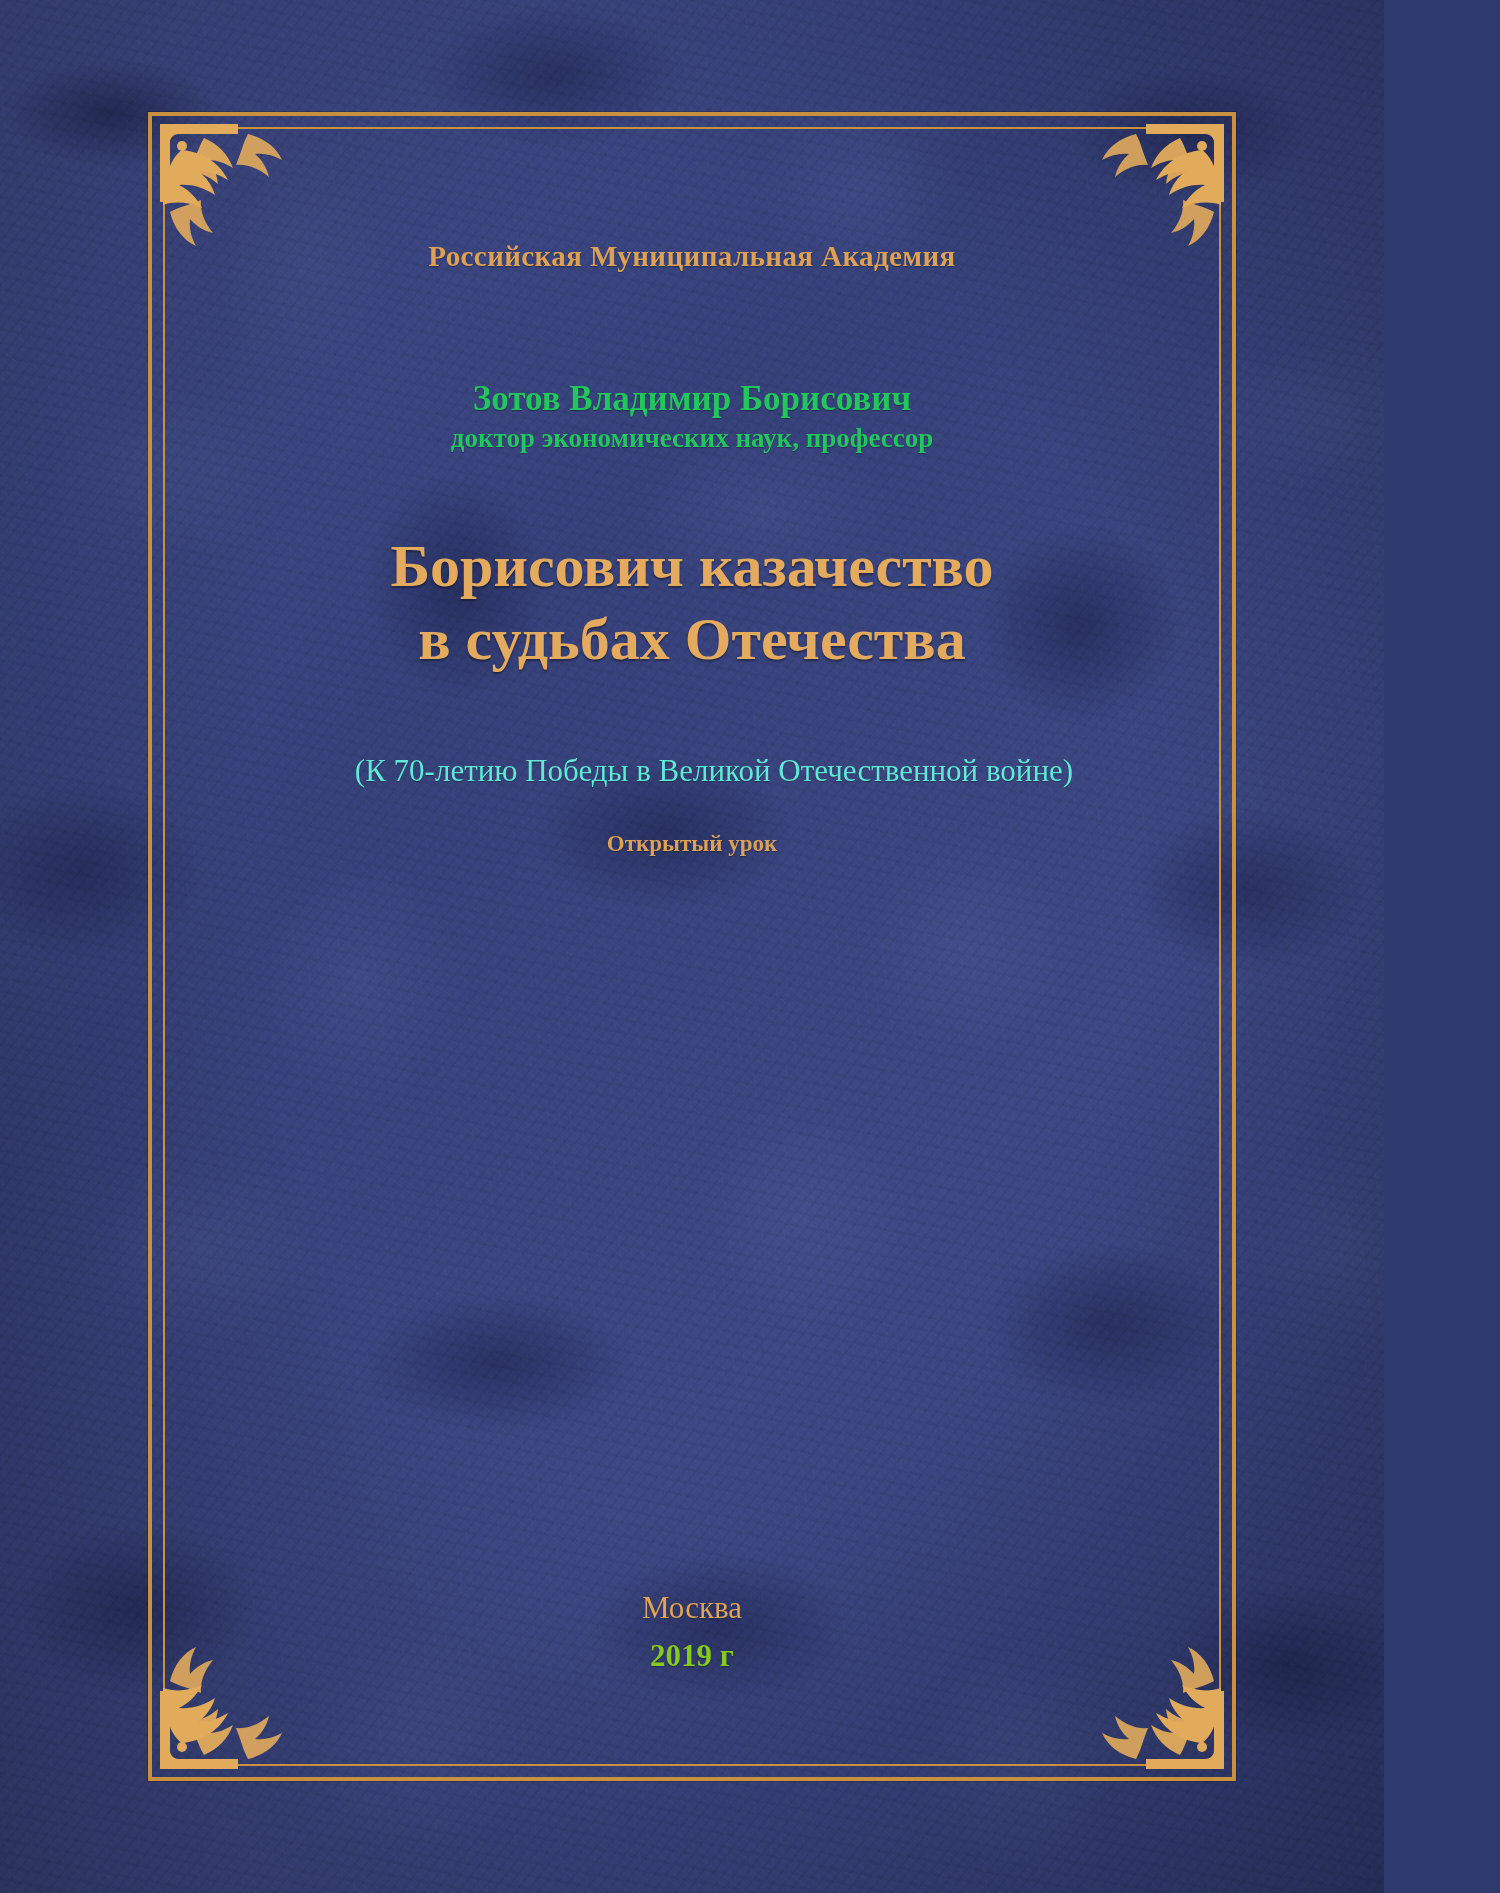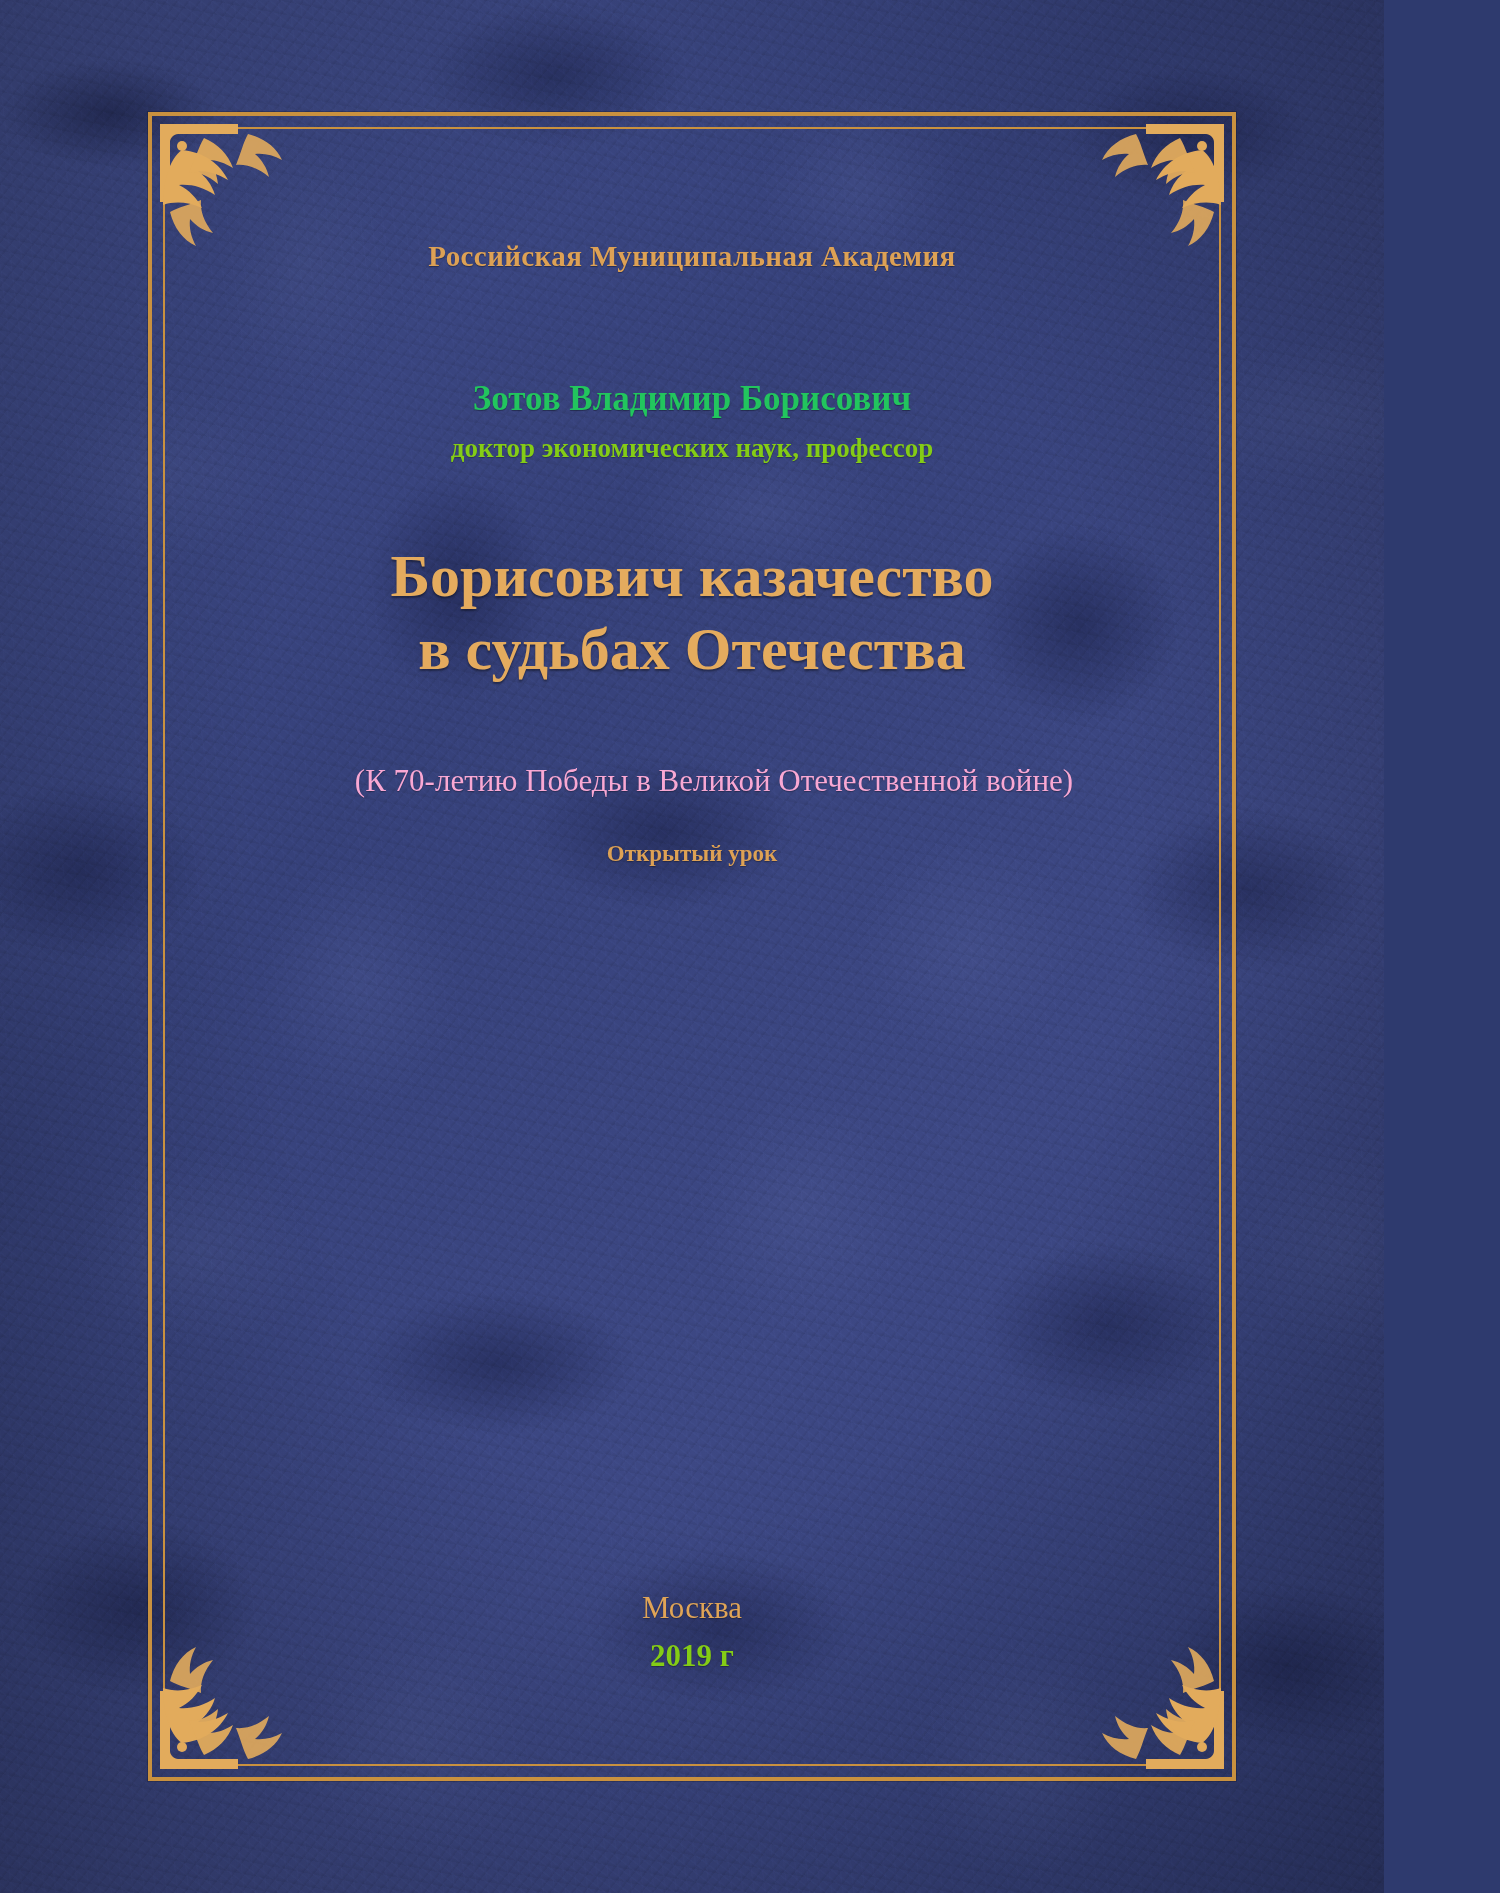--- a/index.html
+++ b/index.html
@@ -128,42 +128,42 @@
   }
 
   .author-block { margin-top: 106px; }
   .author-name {
     font-size: 35px;
     font-weight: bold;
     color: #22c55e;
     text-shadow: 0 1px 1px rgba(0,0,0,0.35);
   }
   .author-degree {
-    margin-top: 14px;
+    margin-top: 4px;
     font-size: 27px;
     font-weight: bold;
-    color: #84cc16;
+    color: #22c55e;
     text-shadow: 0 1px 1px rgba(0,0,0,0.3);
   }
 
   .title {
     margin-top: 76px;
     font-size: 60px;
     font-weight: bold;
     line-height: 1.22;
     color: #e4ab5e;
     text-shadow: 0 2px 2px rgba(0,0,0,0.38);
   }
   .title .line { display: block; }
 
   .subtitle {
     margin-top: 36px;
     font-size: 31px;
     font-weight: normal;
-    color: #f9a8d4;
+    color: #5eead4;
     text-shadow: 0 1px 1px rgba(0,0,0,0.3);
     margin-left: 44px;
   }
 
   .kind {
     margin-top: 42px;
     font-size: 23px;
     font-weight: bold;
     color: #dda155;
     text-shadow: 0 1px 1px rgba(0,0,0,0.3);

